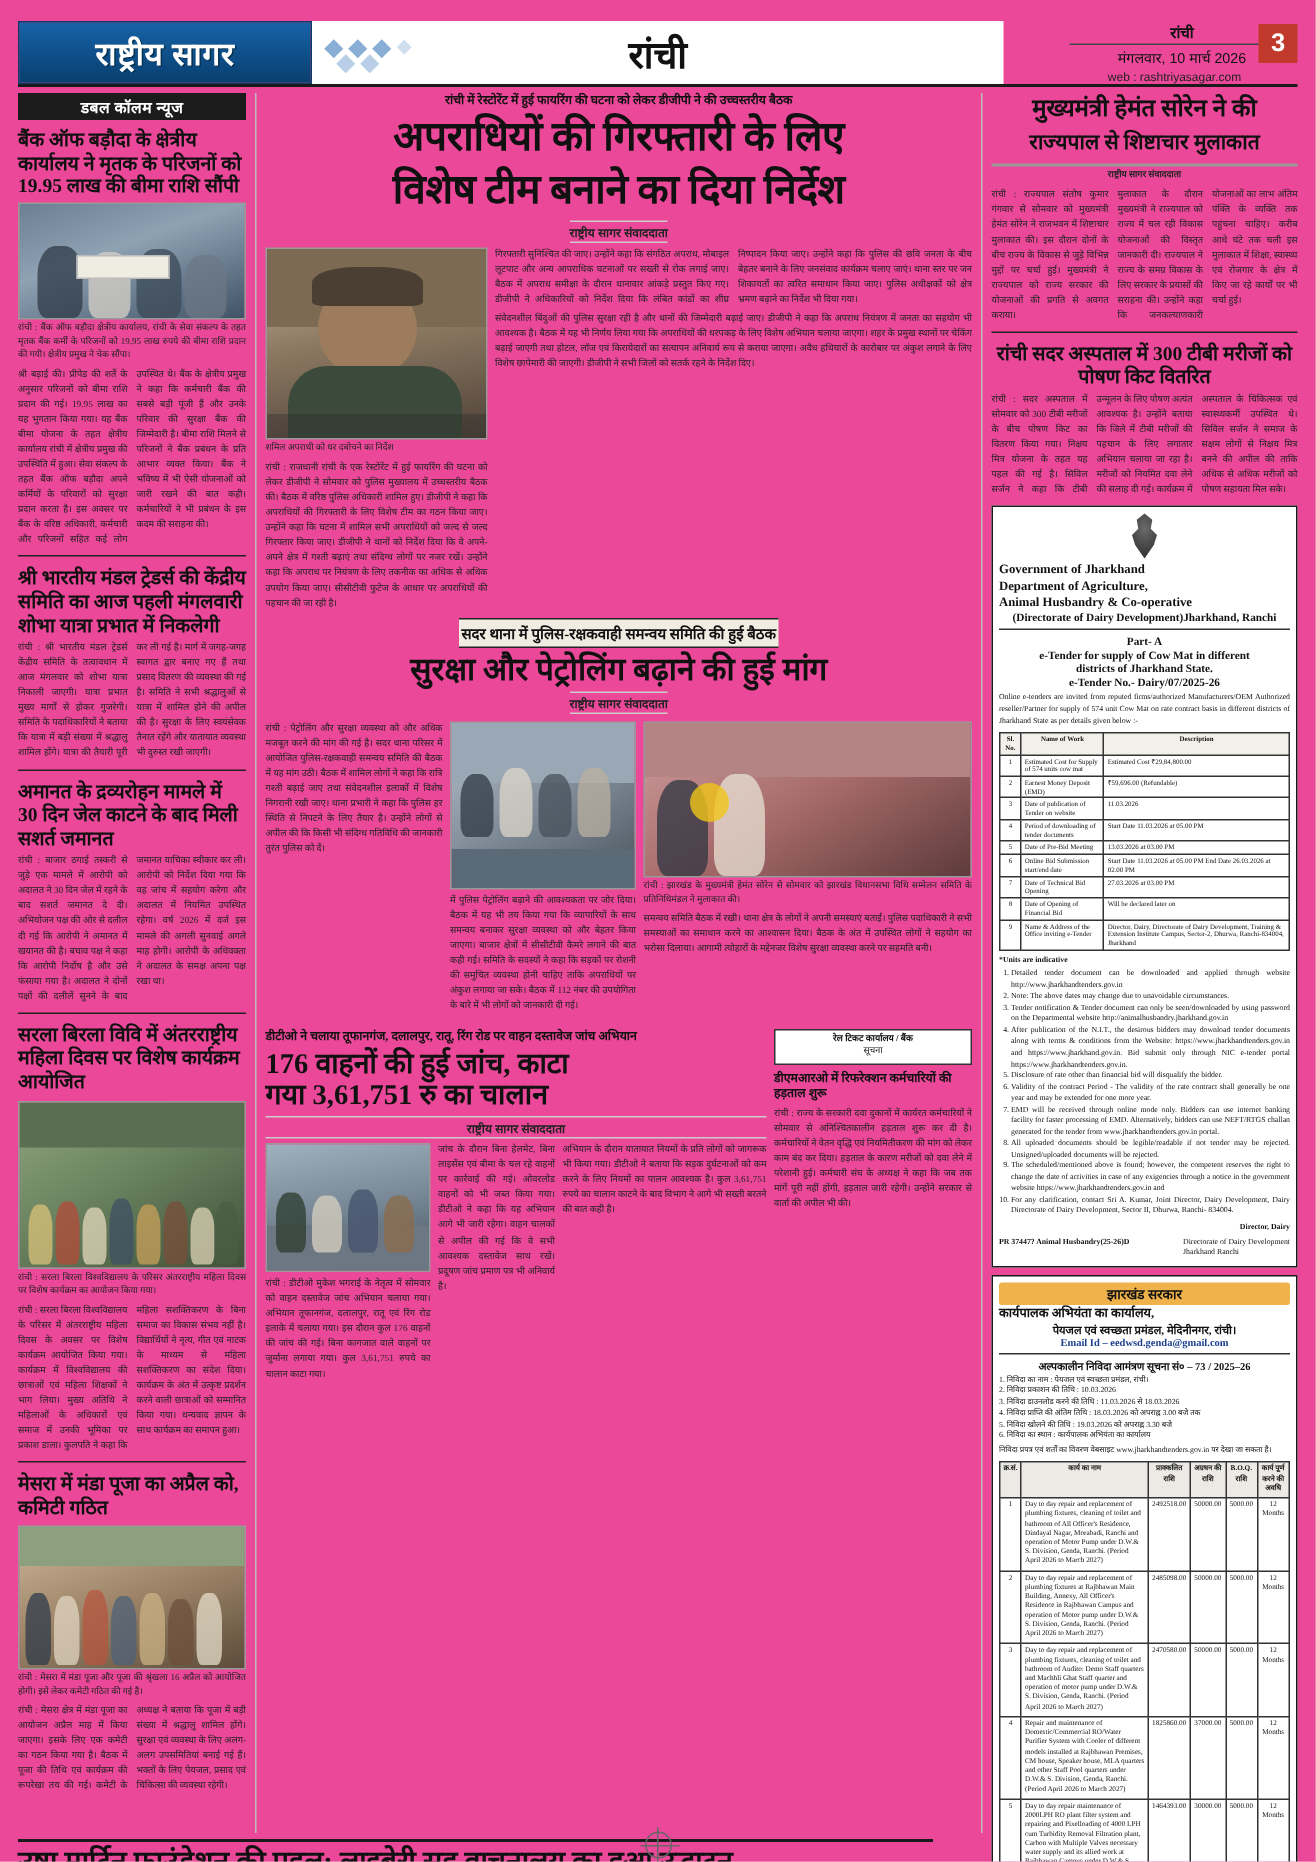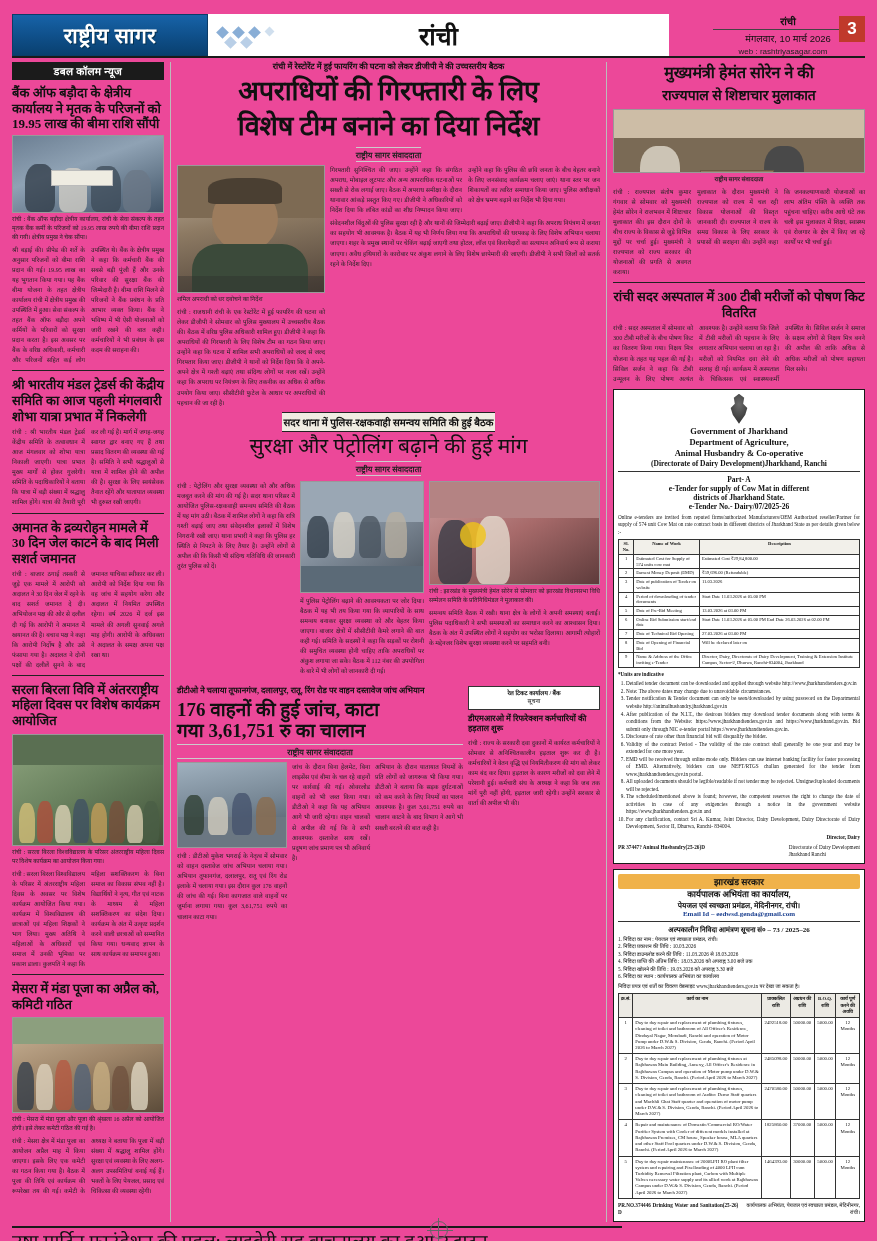--- a/index.html
+++ b/index.html
@@ -71,21 +71,21 @@
     font-weight: bold; font-size: 17px; display: flex; align-items: center; justify-content: center;
   }
 
   
   .grid {
     display: flex; gap: 6px; height: 1160px;
   }
   .col { display: flex; flex-direction: column; }
   .c1 { width: 152px; }
   .c2 { flex: 1; align-items: center; }
-  .c3 { width: 252px; }
+  .c3 { width: 204px; }
 
   .rule-v { width:1px; background:#bbb; }
 
   
   .hl-black {
     background: #1b1b1b; color: #fff; font-weight: bold;
     font-size: 10.5px; text-align: center; padding: 2px 4px; letter-spacing: .3px;
     font-family: "Liberation Serif", serif;
     margin-bottom: 3px;
   }
@@ -132,39 +132,39 @@
     font-size: 8.2px; font-weight: bold; text-align: center;
     font-family: "Liberation Serif", serif; line-height: 1.3; margin-bottom: 2px;
   }
   .lead-head {
     font-family: "Liberation Serif", serif;
     font-weight: bold; font-size: 27px; line-height: 1.12; letter-spacing: -.2px;
     margin: 1px 0 4px 0;
   }
   .lead-head2 {
     font-family: "Liberation Serif", serif;
-    font-weight: normal; font-size: 21px; line-height: 1.14;
+    font-weight: bold; font-size: 21px; line-height: 1.14;
   }
   .band {
     background: #f0ece2; border-top: 1.5px solid #222; border-bottom: 1.5px solid #222;
     text-align: center; font-weight: bold; font-size: 10px; padding: 2px;
     font-family: "Liberation Serif", serif;
     margin: 4px 0 3px 0;
   }
   .big-num {
     font-family: "Liberation Serif", serif; font-weight: bold;
     font-size: 19px; line-height: 1.15;
   }
 
   
   .ad {
     border: 1.5px solid #1a1a1a; padding: 4px; background: #fff;
     font-family: "Liberation Serif", serif;
   }
-  .ad-head { text-align: center; font-weight: bold; font-size: 8.5px; line-height: 1.3; }
+  .ad-head { text-align: left; font-weight: bold; font-size: 8.5px; line-height: 1.3; }
   .ad-sub { text-align: center; font-size: 7.5px; font-weight: bold; }
   .ad-line { border-top: 1px solid #333; margin: 3px 0; }
   .ad-body { font-size: 5.2px; line-height: 1.45; text-align: justify; }
   .emblem {
     width: 26px; height: 30px; margin: 0 auto 2px auto;
     background: radial-gradient(ellipse at 50% 35%, #6b6b6b 0%, #3a3a3a 60%, #1d1d1d 100%);
     clip-path: polygon(50% 0%, 70% 14%, 66% 34%, 82% 48%, 74% 70%, 50% 100%, 26% 70%, 18% 48%, 34% 34%, 30% 14%);
   }
   table.tender {
     width: 100%; border-collapse: collapse; font-size: 4.6px; line-height: 1.25;

